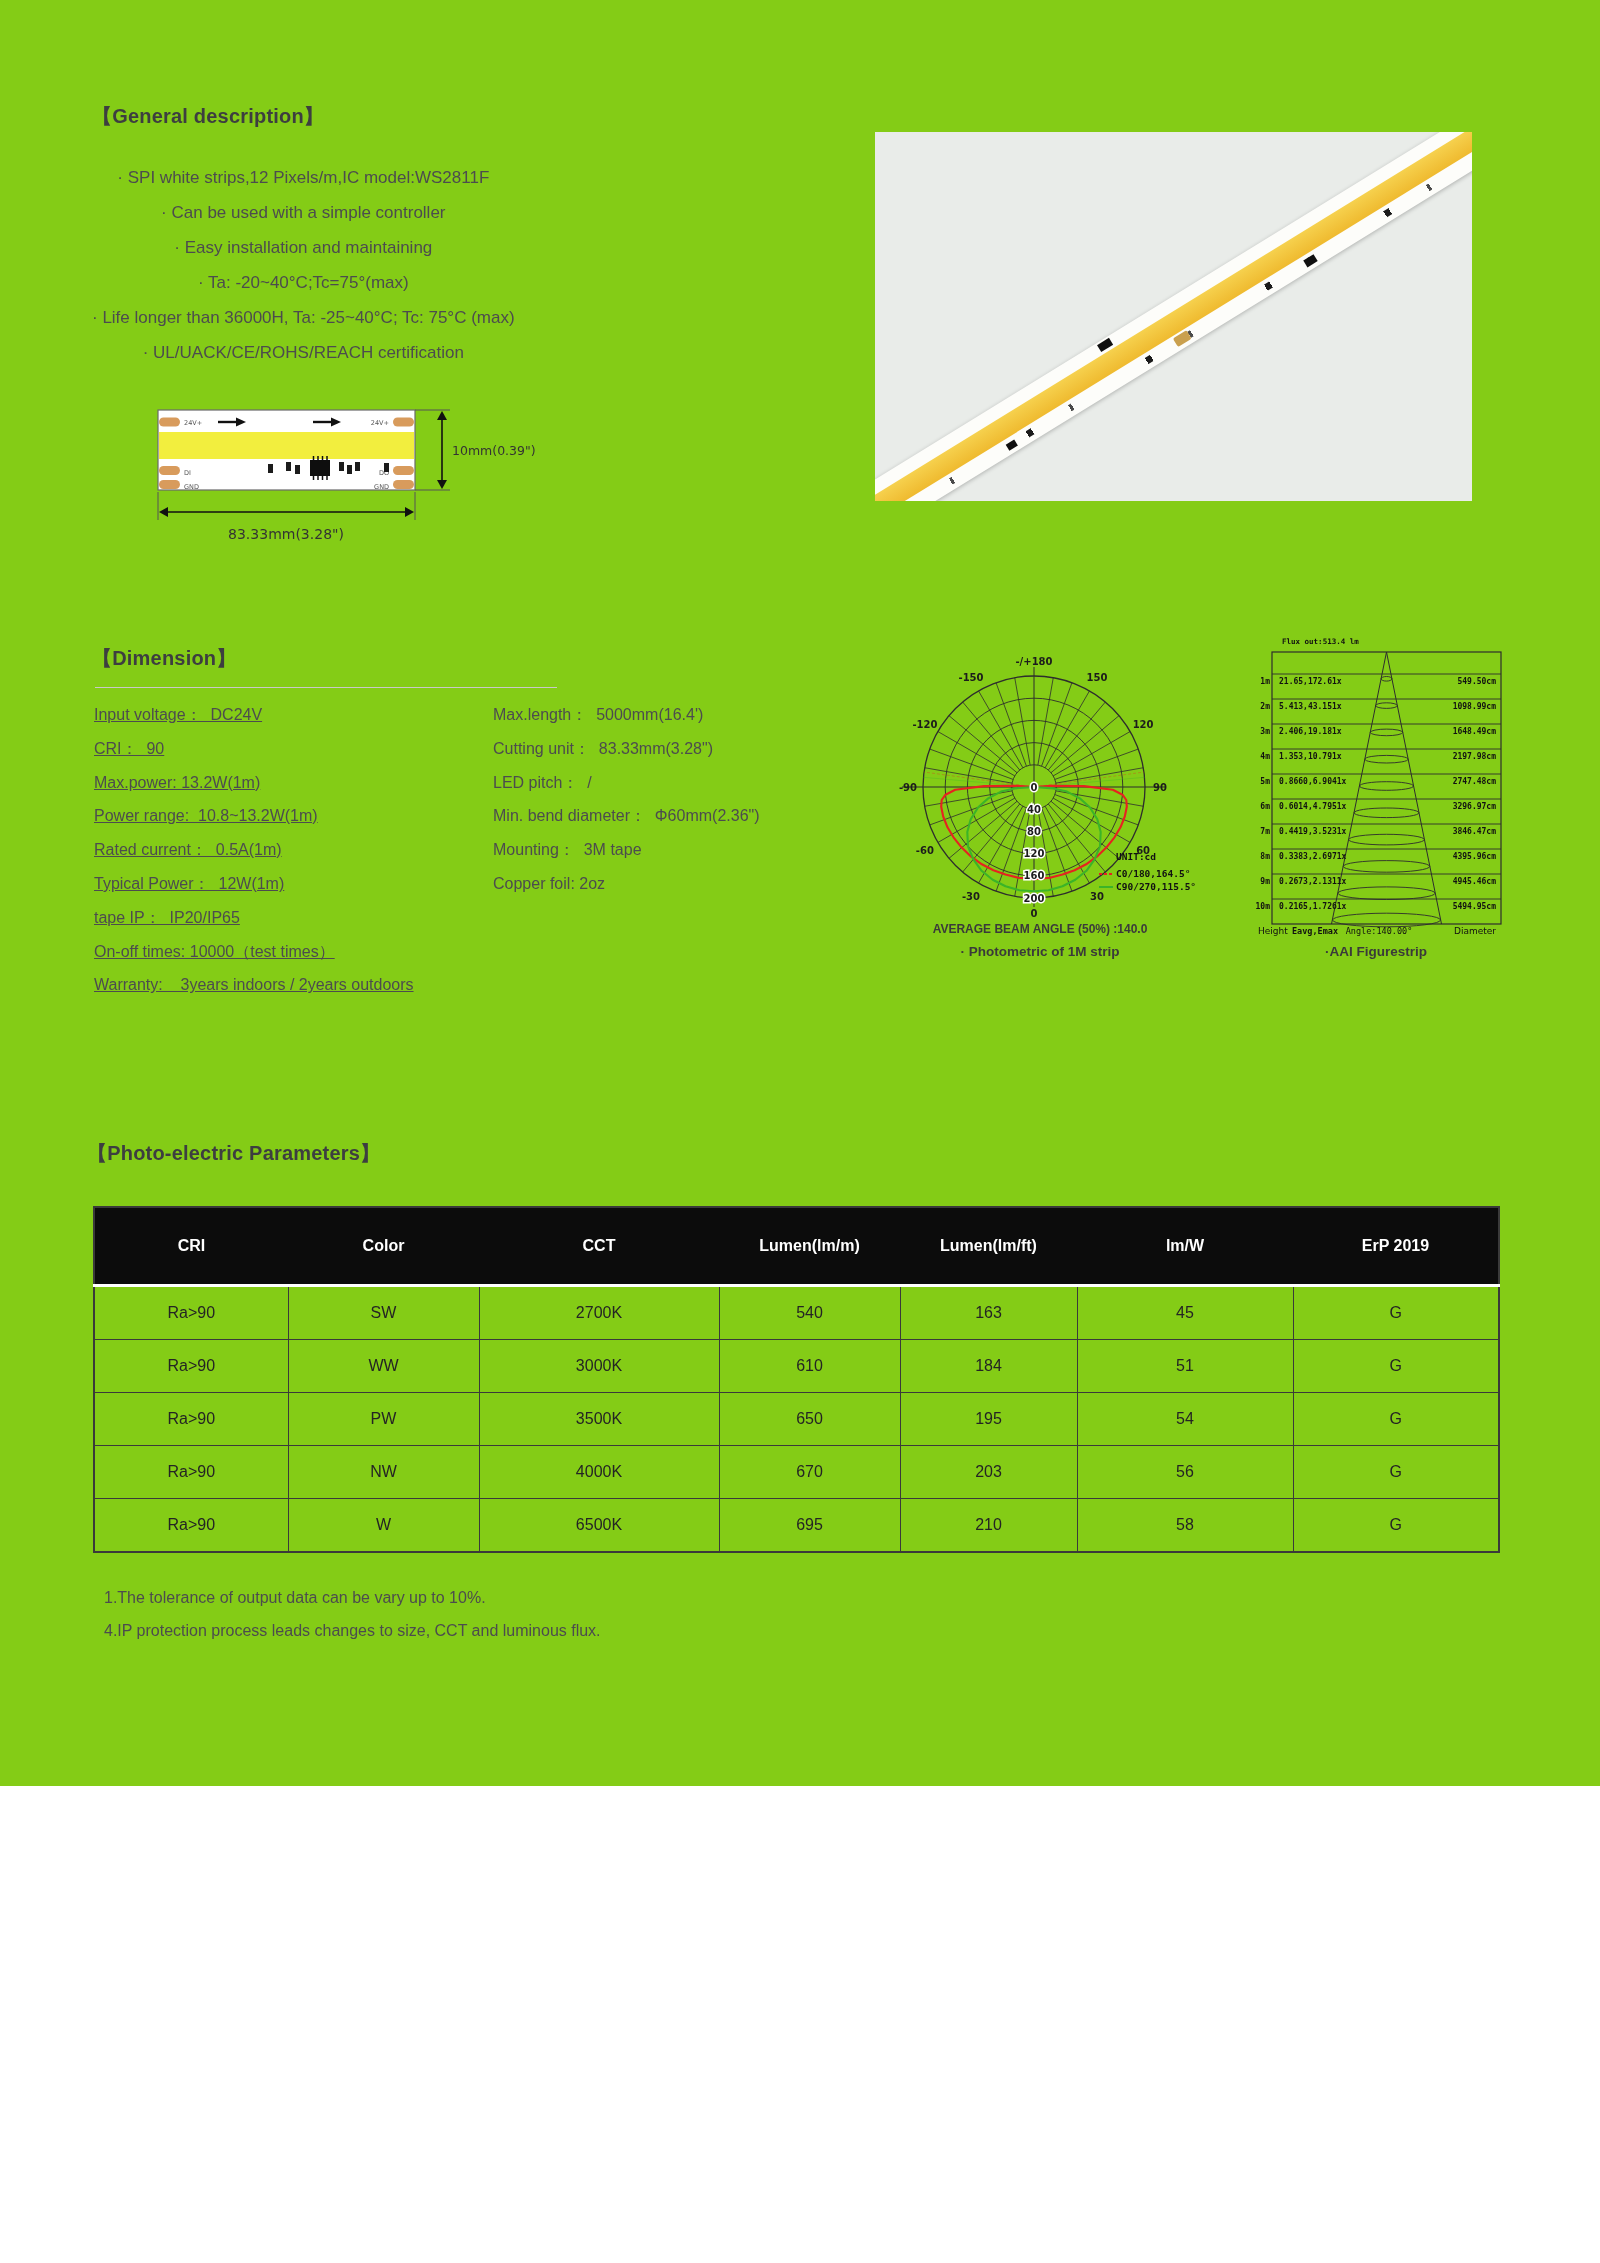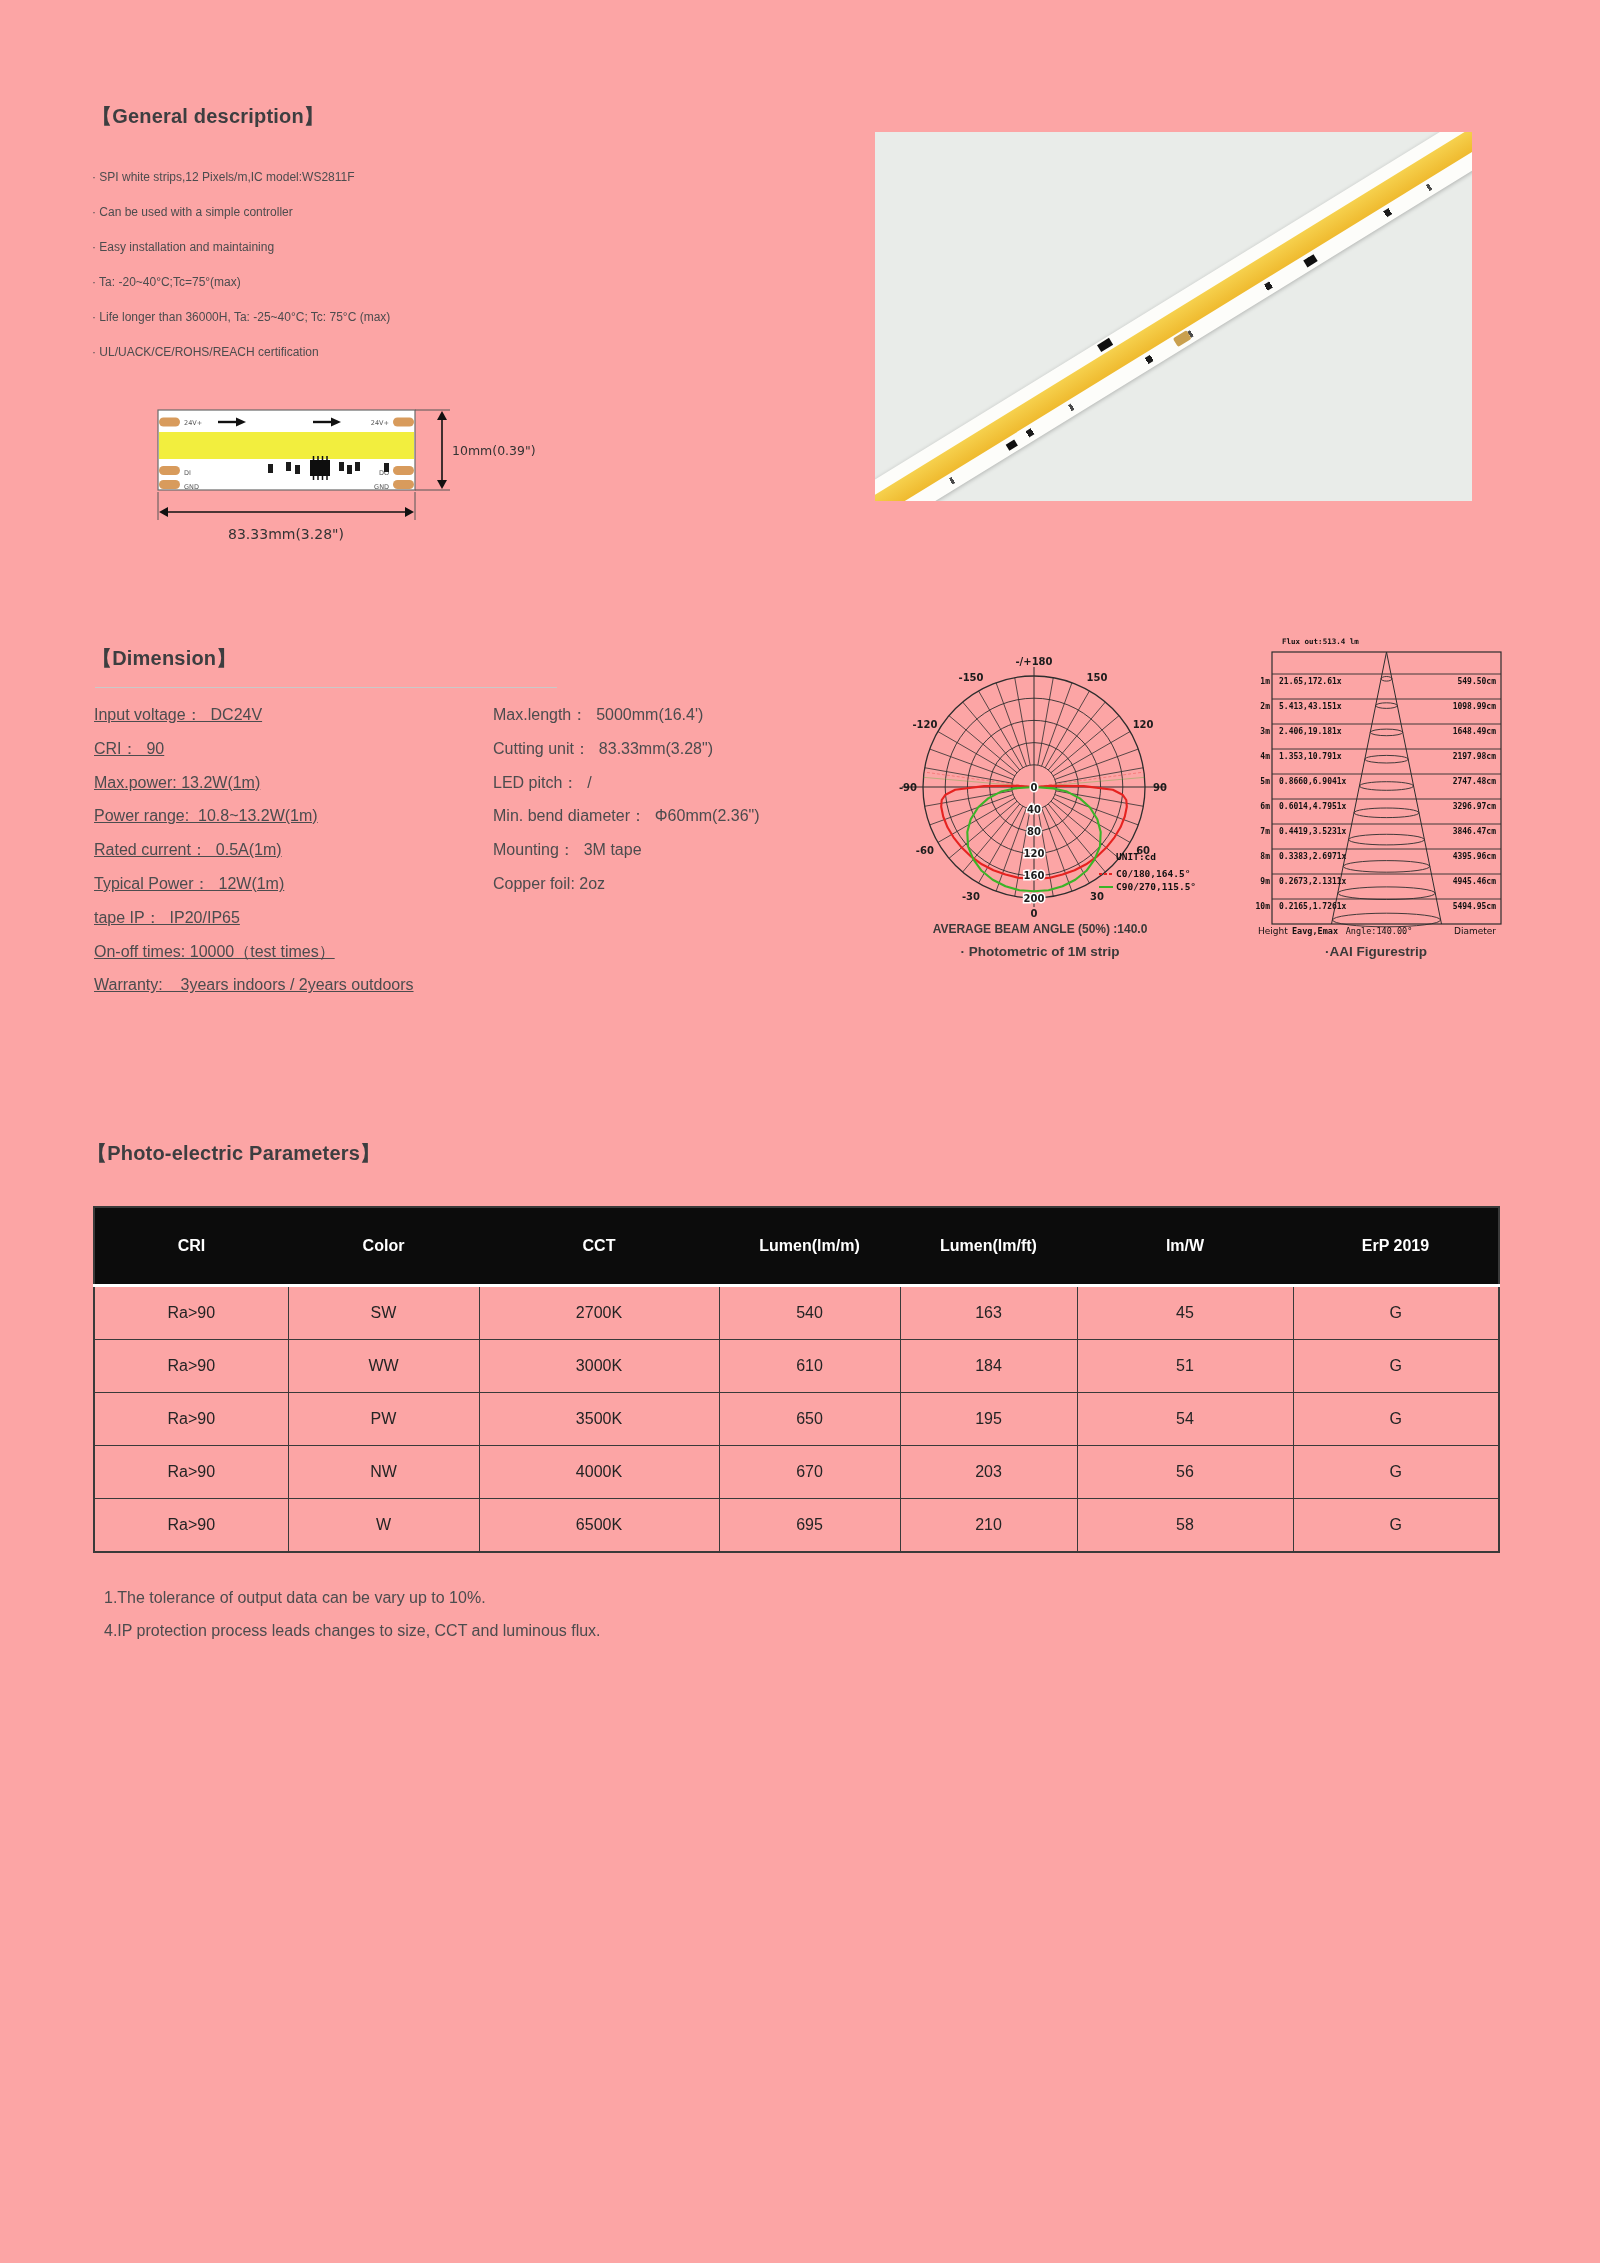--- a/index.html
+++ b/index.html
@@ -1,21 +1,21 @@
 <!DOCTYPE html>
 <html><head>
 <meta charset="utf-8">
 <style>
   html,body{margin:0;padding:0;background:#fff;}
-  .page{position:relative;width:1600px;height:2263px;background:#fca5a5;overflow:hidden;
+  .page{position:relative;width:1600px;height:1786px;background:#84cc16;overflow:hidden;
         font-family:"Liberation Sans","DejaVu Sans",sans-serif;color:#4c4c4e;}
   .abs{position:absolute;}
   .sec-heading{position:absolute;font-weight:bold;font-size:20px;color:#3d3e40;letter-spacing:.2px;}
   ul.plainlist{list-style:none;margin:0;padding:0;}
-  ul.bullets{position:absolute;left:92px;top:160px;font-size:12px;}
+  ul.bullets{position:absolute;left:92px;top:160px;font-size:17px;text-align:center;}
   ul.bullets li{height:35px;line-height:35px;white-space:pre;}
   .dim-rule{position:absolute;left:95px;top:687px;width:462px;border:none;border-top:1px solid #c9c9c9;margin:0;}
   ul.dim-col{position:absolute;top:698px;font-size:16px;}
   ul.dim-col li{height:33.8px;line-height:33.8px;white-space:pre;}
   ul.notes{position:absolute;left:104px;top:1562px;font-size:16px;margin-top:20px;}
   ul.notes li{height:32.6px;line-height:32.6px;white-space:pre;}
   .chart-note{position:absolute;font-weight:bold;color:#3a3a3a;text-align:center;}
   
   .photo{position:absolute;left:875px;top:132px;width:597px;height:369px;background:#e9ece9;overflow:hidden;}
   .led-strip{position:absolute;left:-80px;top:158px;width:790px;height:50px;background:#fdfdfa;

